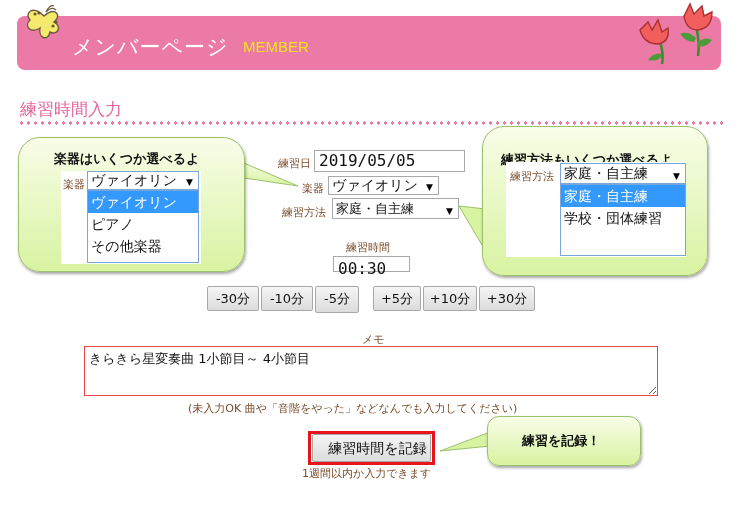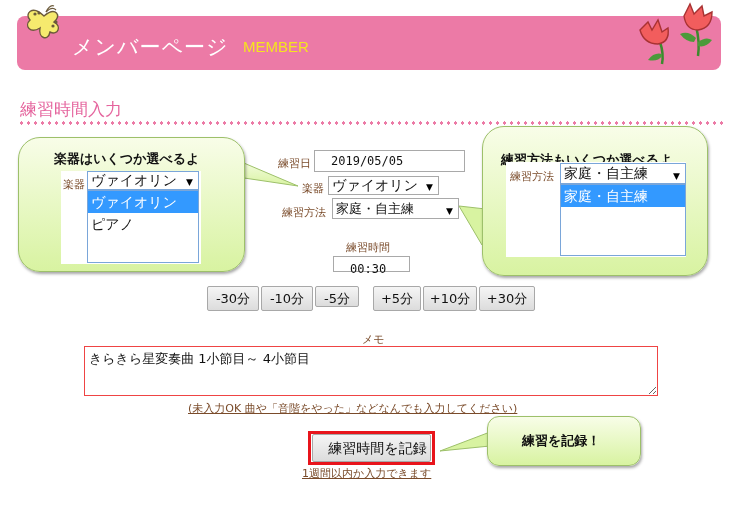--- a/index.html
+++ b/index.html
@@ -46,23 +46,23 @@
   }
   .callout-title {
     font-weight:bold; color:#111; font-size:13px; white-space:nowrap;
     font-family:"DejaVu Sans", sans-serif;
   }
 
   .lbl { font-size:11px; color:#7a4b2a; white-space:nowrap; }
 
   .field {
     background:#fff; border:1px solid #a9a9a9;
-    font-size:12px; color:#111; box-sizing:border-box;
+    font-size:16px; color:#111; box-sizing:border-box;
     font-family:"DejaVu Sans Mono", monospace;
-    padding:2px 16px; white-space:nowrap;
+    padding:2px 4px; white-space:nowrap;
   }
   .select {
     background:#fff; border:1px solid #a9a9a9; box-sizing:border-box;
     font-size:13px; color:#111; white-space:nowrap; padding:0 3px;
   }
   .select.focused { border-color:#7aa6d9; }
   .arrow { position:absolute; right:5px; top:2px; font-size:9px; color:#000; }
 
   .dropdown {
     background:#fff; border:1px solid #7aa6d9; box-sizing:border-box;
@@ -77,21 +77,21 @@
     background:linear-gradient(#f5f5f5,#dcdcdc); border:1px solid #a8a8a8;
     border-radius:2px; font-size:13px; color:#111; text-align:center;
     box-sizing:border-box; white-space:nowrap;
   }
 
   textarea.memo {
     left:84px; top:346px; width:574px; height:50px; box-sizing:border-box;
     border:1px solid #ef4444; resize:both; font-size:13px; color:#111;
     padding:3px 4px; font-family:"DejaVu Sans", sans-serif; outline:none;
   }
-  .note { font-size:11px; color:#7a4b2a; white-space:nowrap;text-decoration:underline; }
+  .note { font-size:11px; color:#7a4b2a; white-space:nowrap; }
 </style>
 </head>
 <body>
 
 <div class="abs banner"></div>
 <svg class="abs butterfly" viewBox="0 0 48 44">
   <path d="M24 10 Q28 2 32 4" stroke="#6b5a3a" stroke-width="1.2" fill="none"></path>
   <path d="M24 10 Q30 4 34 8" stroke="#6b5a3a" stroke-width="1.2" fill="none"></path>
   <path d="M22 14 C10 2 2 12 8 18 C2 24 8 32 18 26 C16 36 26 40 28 30 C36 34 40 24 32 20 C40 14 34 4 22 14 Z" fill="#f6ea6e" stroke="#6b5a3a" stroke-width="1.4"></path>
   <circle cx="13" cy="12" r="1.6" fill="#6b5a3a"></circle>
@@ -133,32 +133,34 @@
 <div class="abs callout-title" style="left:54px;top:150px;">楽器はいくつか選べるよ</div>
 <div class="abs" style="left:61px;top:171px;width:140px;height:93px;background:#fff;"></div>
 <div class="abs lbl" style="left:63px;top:177px;">楽器</div>
 <div class="abs select focused" style="left:87px;top:171px;width:112px;height:19px;line-height:17px;font-size:14px;">
   <span>ヴァイオリン</span>
   <span class="arrow">▼</span>
 </div>
 <div class="abs dropdown" style="left:87px;top:190px;width:112px;height:73px;">
   <div class="opt sel">ヴァイオリン</div>
   <div class="opt">ピアノ</div>
+  <div class="opt">その他楽器</div>
 </div>
 
 <div class="abs callout" style="left:482px;top:126px;width:224px;height:148px;"></div>
 <div class="abs callout-title" style="left:501px;top:139px;margin-top:12px;">練習方法もいくつか選べるよ</div>
 <div class="abs" style="left:506px;top:162px;width:180px;height:95px;background:#fff;"></div>
 <div class="abs lbl" style="left:510px;top:169px;">練習方法</div>
 <div class="abs select focused" style="left:560px;top:163px;width:126px;height:21px;line-height:19px;font-size:14px;">
   <span>家庭・自主練</span>
   <span class="arrow" style="top:3px;">▼</span>
 </div>
 <div class="abs dropdown" style="left:560px;top:184px;width:126px;height:72px;">
   <div class="opt sel">家庭・自主練</div>
+  <div class="opt">学校・団体練習</div>
 </div>
 
 <div class="abs lbl" style="left:278px;top:156px;">練習日</div>
 <div class="abs field" style="left:314px;top:150px;width:151px;height:22px;line-height:16px;">2019/05/05</div>
 
 <div class="abs lbl" style="left:302px;top:181px;">楽器</div>
 <div class="abs select" style="left:328px;top:176px;width:111px;height:19px;line-height:17px;font-size:14px;">
   <span>ヴァイオリン</span>
   <span class="arrow">▼</span>
 </div>
@@ -167,21 +169,21 @@
 <div class="abs select" style="left:332px;top:198px;width:127px;height:21px;line-height:19px;">
   <span>家庭・自主練</span>
   <span class="arrow" style="top:3px;">▼</span>
 </div>
 
 <div class="abs lbl" style="left:346px;top:240px;">練習時間</div>
 <div class="abs field" style="left:333px;top:256px;width:77px;height:16px;line-height:20px;">00:30</div>
 
 <div class="abs btn" style="left:207px;top:286px;width:52px;height:25px;line-height:23px;">-30分</div>
 <div class="abs btn" style="left:261px;top:286px;width:52px;height:25px;line-height:23px;">-10分</div>
-<div class="abs btn" style="left:315px;top:286px;width:44px;height:21px;line-height:23px;">-5分</div>
+<div class="abs btn" style="left:315px;top:286px;width:44px;height:27px;line-height:23px;">-5分</div>
 <div class="abs btn" style="left:373px;top:286px;width:48px;height:25px;line-height:23px;">+5分</div>
 <div class="abs btn" style="left:423px;top:286px;width:54px;height:25px;line-height:23px;">+10分</div>
 <div class="abs btn" style="left:479px;top:286px;width:56px;height:25px;line-height:23px;">+30分</div>
 
 <div class="abs lbl" style="left:362px;top:332px;">メモ</div>
 <textarea class="abs memo" style="">きらきら星変奏曲 1小節目～ 4小節目</textarea>
 <div class="abs note" style="left:188px;top:401px;">(未入力OK 曲や「音階をやった」などなんでも入力してください)</div>
 
 <div class="abs" style="left:308px;top:431px;width:127px;height:34px;border:3px solid #e8141b;box-sizing:border-box;"></div>
 <div class="abs btn" style="left:312px;top:434px;width:119px;height:28px;line-height:26px;font-size:14px;padding-left:12px;">練習時間を記録</div>

